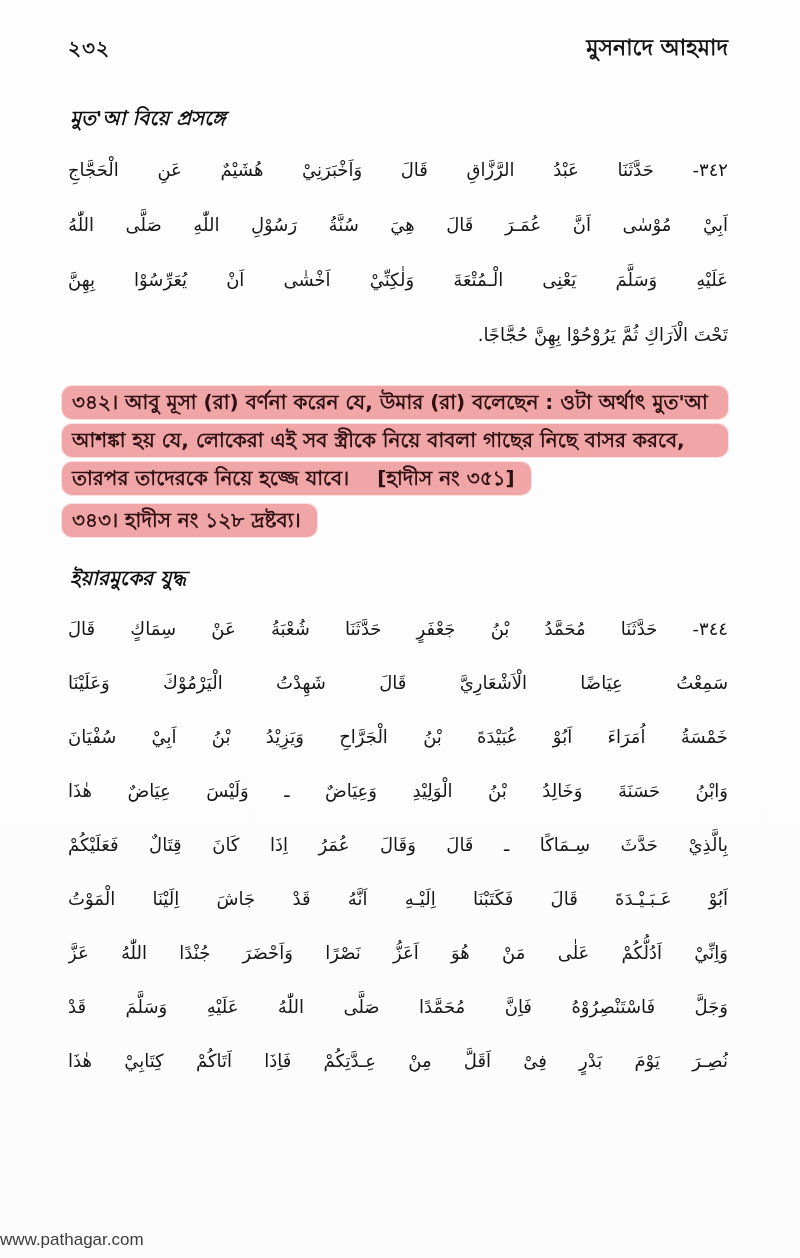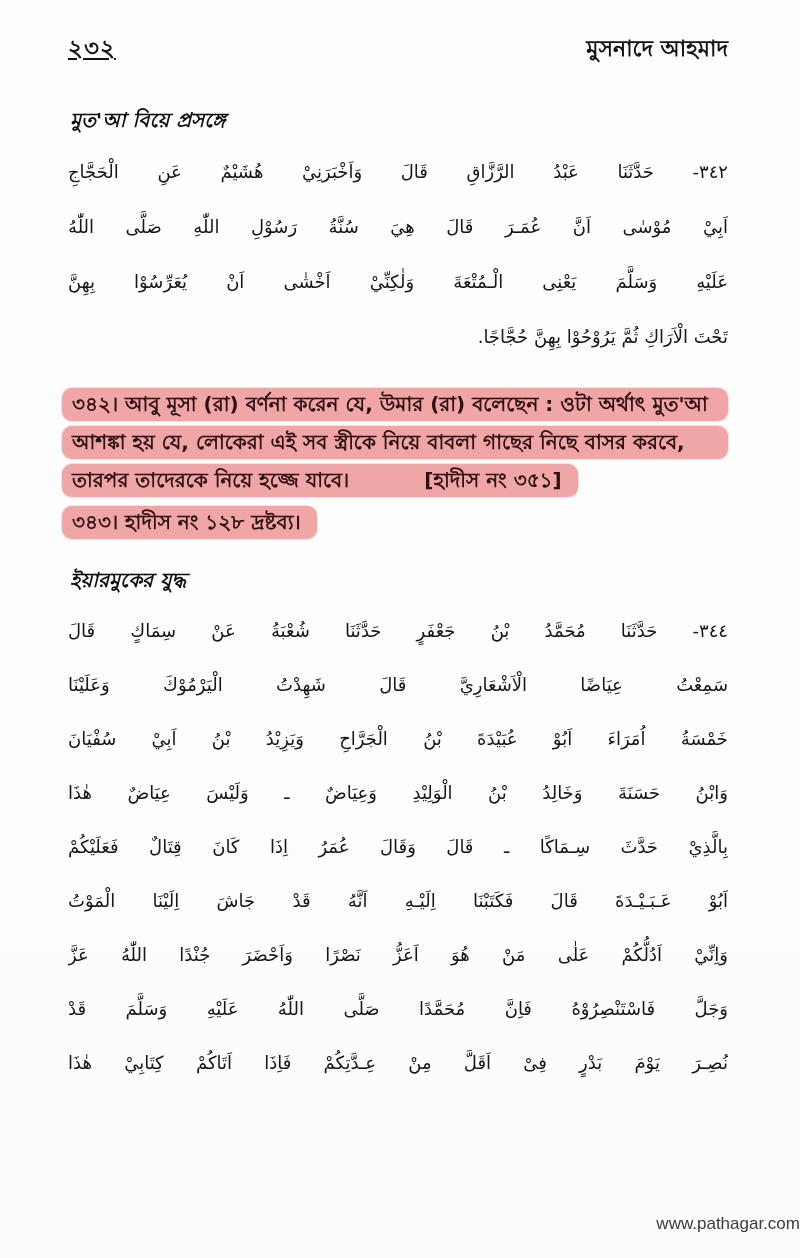--- a/index.html
+++ b/index.html
@@ -16,21 +16,21 @@
     width:800px;height:1258px;
     padding:30px 72px 0 68px;
     background:linear-gradient(180deg,#fefefe 0%,#fcfcfc 100%);
     position:relative;
   }
   
   .hdr{
     display:flex;justify-content:space-between;align-items:baseline;
     font-weight:bold;font-size:22px;color:#141414;
   }
-  .hdr .pageno{font-size:23px;letter-spacing:1px;text-decoration:underline;}
+  .hdr .pageno{font-size:20px;letter-spacing:1px;}
   
   .sec-heading{
     font-size:20px;font-weight:bold;color:#0f0f0f;
     margin:36px 0 6px 2px;
     font-style:italic;
   }
   .sec-heading.second{margin-top:26px;}
   
   .arabic{
     direction:rtl;
@@ -60,31 +60,31 @@
   }
   .hl{
     background:#f0a5a7;
     border-radius:10px;
     padding:3px 10px 4px 10px;
     margin:0 0 5px -6px;
     line-height:26px;
     box-shadow:0 0 0 1px rgba(240,165,167,.35);
   }
   .hl.rowflex{
-    display:flex;align-items:baseline;gap:75px;
+    display:flex;align-items:baseline;gap:28px;
     width:fit-content;max-width:100%;
     padding-right:16px;
   }
   .hl.fit{width:fit-content;max-width:100%;padding-right:16px;text-align:center;}
   .crossref{margin-top:9px;}
   
   .footer{
     position:absolute;
-    bottom:24px;left:0;width:800px;
-    text-align:right;
+    bottom:8px;left:0;width:800px;
+    text-align:left;
     font-size:17px;color:#3c3c3c;
     font-family:"Liberation Sans","DejaVu Sans",sans-serif;
   }
 </style>
 </head>
 <body>
 
 <div class="page">
 
   <div class="hdr">

